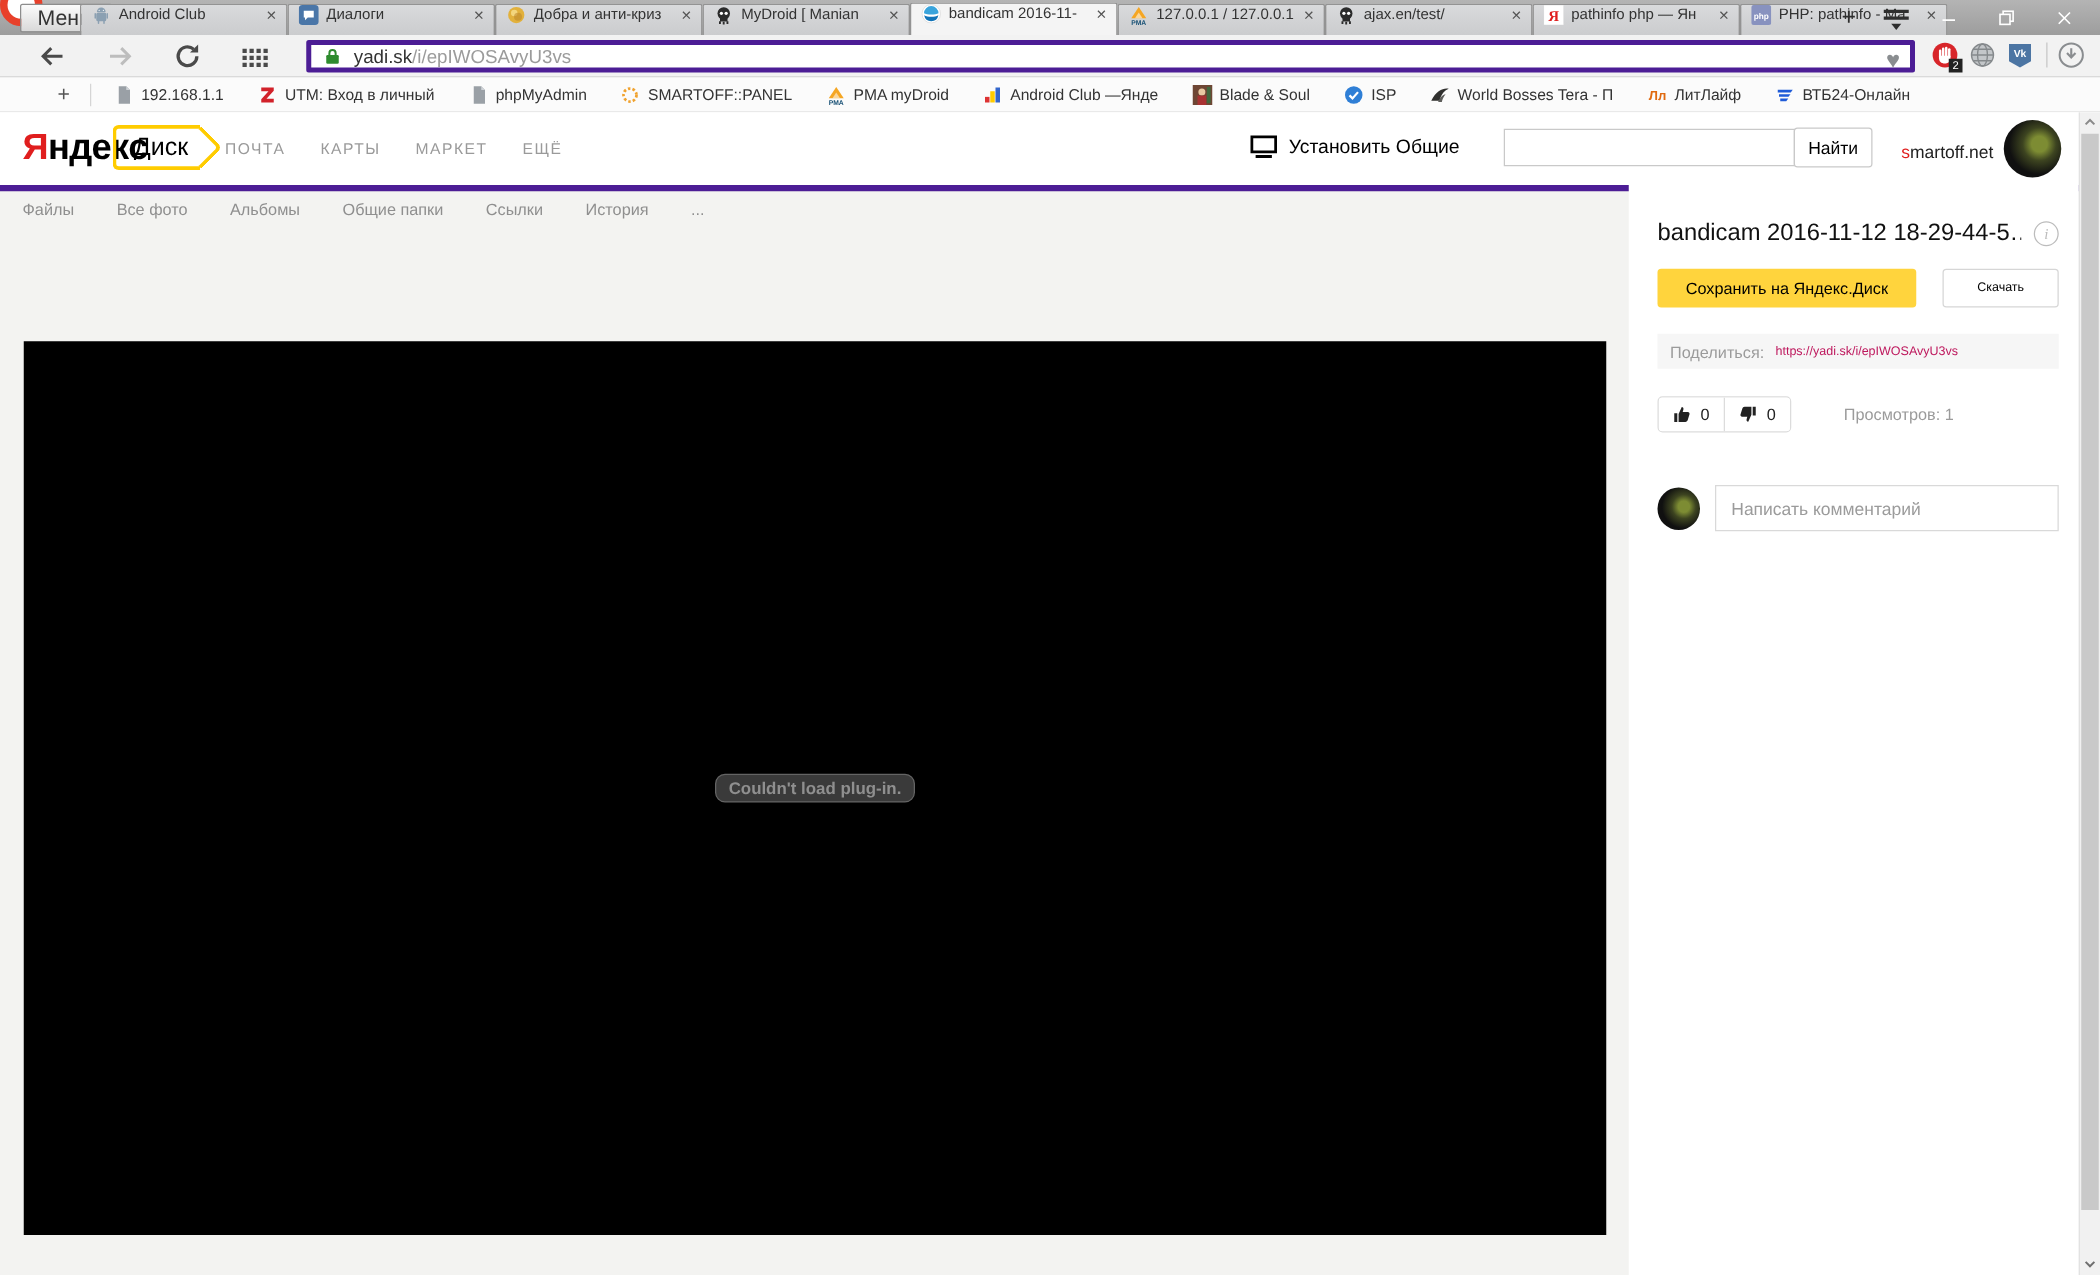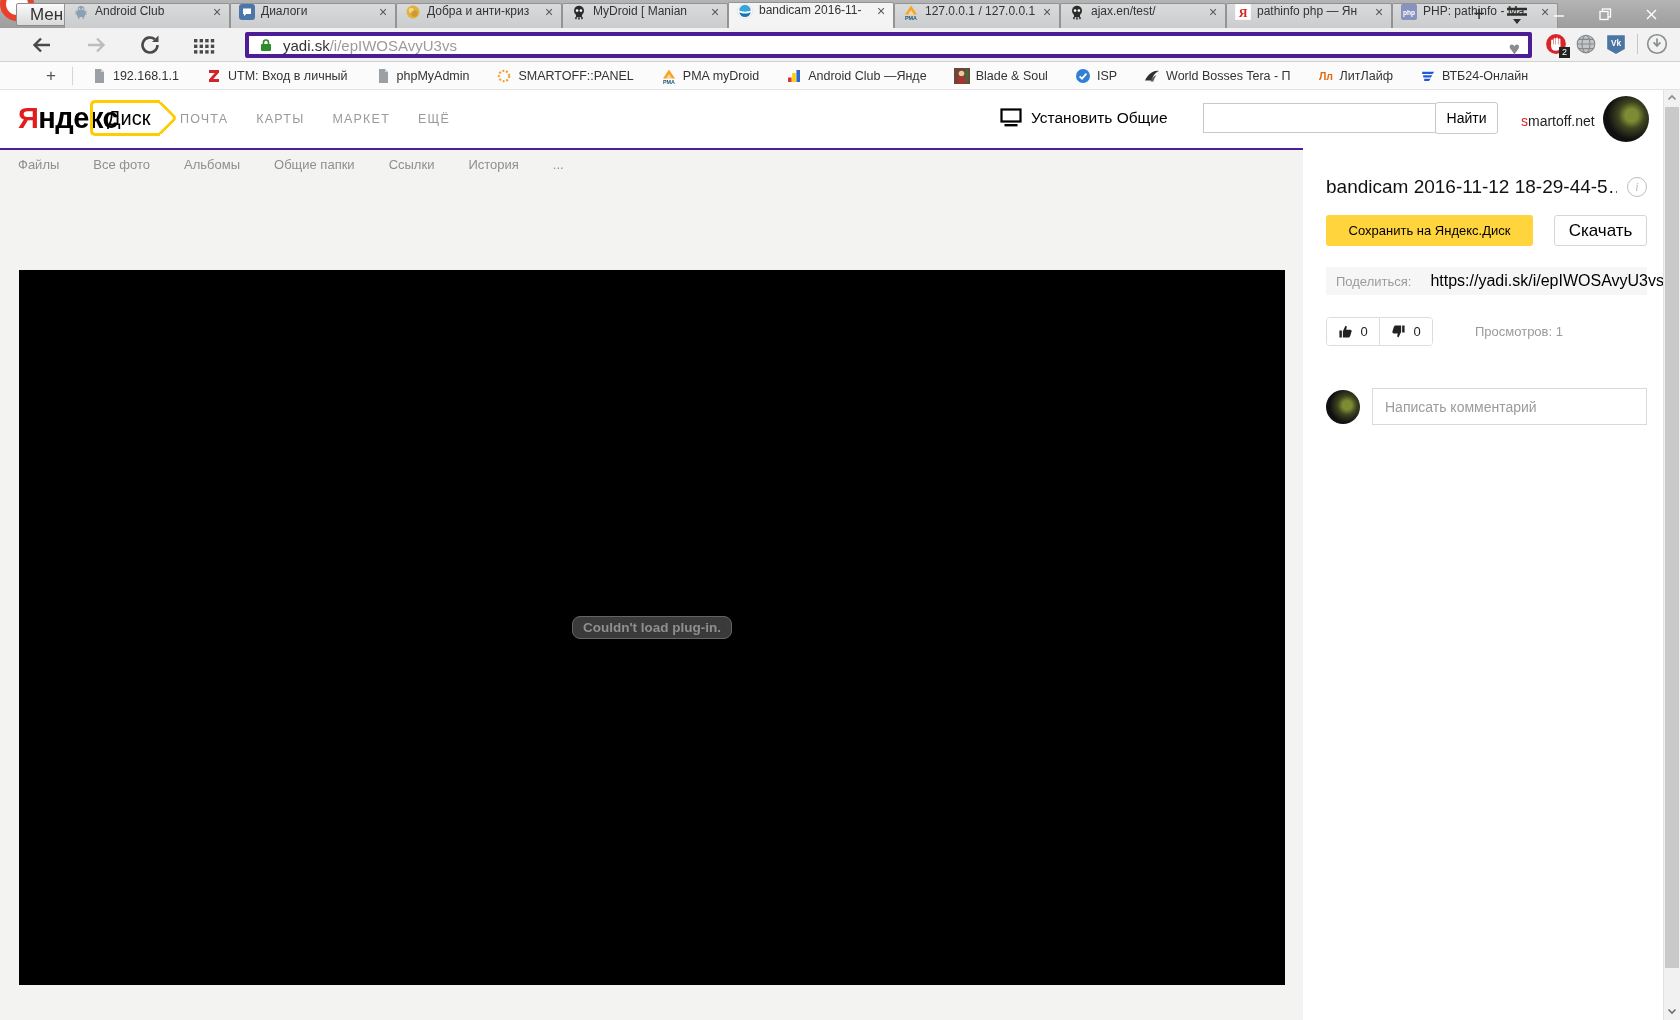--- a/index.html
+++ b/index.html
@@ -70,43 +70,43 @@
   .ya-search{position:absolute;left:1203px;top:13px;display:flex;}
   .ya-search input{width:233px;height:30px;border:1px solid #c9c9c9;box-sizing:border-box;outline:none;
     font-size:14px;padding:0 8px;font-family:inherit;}
   .ya-search button{width:63px;height:32px;margin-left:-1px;margin-top:-1px;background:#fff;
     border:1px solid #c9c9c9;border-radius:3px;font-size:14px;color:#000;font-family:inherit;}
   .username{position:absolute;left:1521px;top:23px;font-size:14px;color:#222;}
   .username .red{color:#e01e1e;}
   .avatar{position:absolute;left:1603px;top:6px;width:46px;height:46px;border-radius:50%;
     background:radial-gradient(circle at 62% 42%, #7d8c33 0 16%, #3d4420 34%, #101010 62%);}
   .gray-area{position:absolute;left:0;top:58px;width:1663px;height:872px;background:#f3f3f1;
-    border-top:2px solid #4c1d95;box-sizing:border-box;}
+    border-top:5px solid #4c1d95;box-sizing:border-box;}
   .page-tabs{display:flex;align-items:center;height:28px;padding-left:18px;}
   .page-tabs span{font-size:13px;color:#8f8f8f;margin-right:34px;white-space:nowrap;}
   .video{position:absolute;left:19px;top:120px;width:1266px;height:715px;background:#000;
     display:flex;align-items:center;justify-content:center;}
   .plugin-msg{background:#3a3a3a;border:1px solid #646464;border-radius:8px;color:#8f8f8f;
     font-size:13.5px;font-weight:bold;padding:3px 10px;}
   
   .sidebar{position:absolute;left:1303px;top:58px;width:360px;height:872px;background:#fff;
     box-sizing:border-box;padding:0 16px 0 23px;}
   .sb-titlerow{margin-top:28px;display:flex;align-items:center;}
   .sb-title{flex:1;font-size:19px;color:#111;white-space:nowrap;overflow:hidden;}
   .info-ico{flex:0 0 18px;width:18px;height:18px;border:1.5px solid #bcbcbc;border-radius:50%;
     color:#bcbcbc;font-size:12px;font-style:italic;font-family:"Liberation Serif",serif;
     display:flex;align-items:center;justify-content:center;margin-left:10px;}
   .sb-btns{margin-top:17px;display:flex;}
   .btn-save{width:207px;height:31px;background:#ffd43d;border:none;border-radius:3px;
     font-size:13px;color:#000;font-family:inherit;}
   .btn-dl{width:93px;height:31px;margin-left:auto;background:#fff;border:1px solid #d6d6d6;
-    border-radius:3px;font-size:17px;color:#000;font-family:inherit;}
+    border-radius:3px;font-size:10px;color:#000;font-family:inherit;}
   .share{margin-top:21px;height:28px;background:#f6f6f6;display:flex;align-items:center;padding-left:10px;}
   .share-label{font-size:13px;color:#9b9b9b;}
-  .share-url{font-size:16px;color:#000000;margin-left:19px;}
+  .share-url{font-size:10px;color:#be185d;margin-left:9px;}
   .likesrow{margin-top:22px;display:flex;align-items:center;}
   .likegroup{display:flex;border:1px solid #dcdcdc;border-radius:4px;overflow:hidden;}
   .likebtn{width:52px;height:27px;display:flex;align-items:center;justify-content:center;background:#fff;}
   .likebtn + .likebtn{border-left:1px solid #dcdcdc;}
   .likebtn svg{width:15px;height:15px;margin-right:7px;}
   .likecount{font-size:13px;color:#222;}
   .views{font-size:13px;color:#9b9b9b;margin-left:42px;}
   .commentrow{margin-top:42px;display:flex;align-items:center;}
   .c-avatar{width:34px;height:34px;border-radius:50%;flex:0 0 34px;
     background:radial-gradient(circle at 62% 45%, #7d8c33 0 16%, #3d4420 34%, #101010 62%);}

